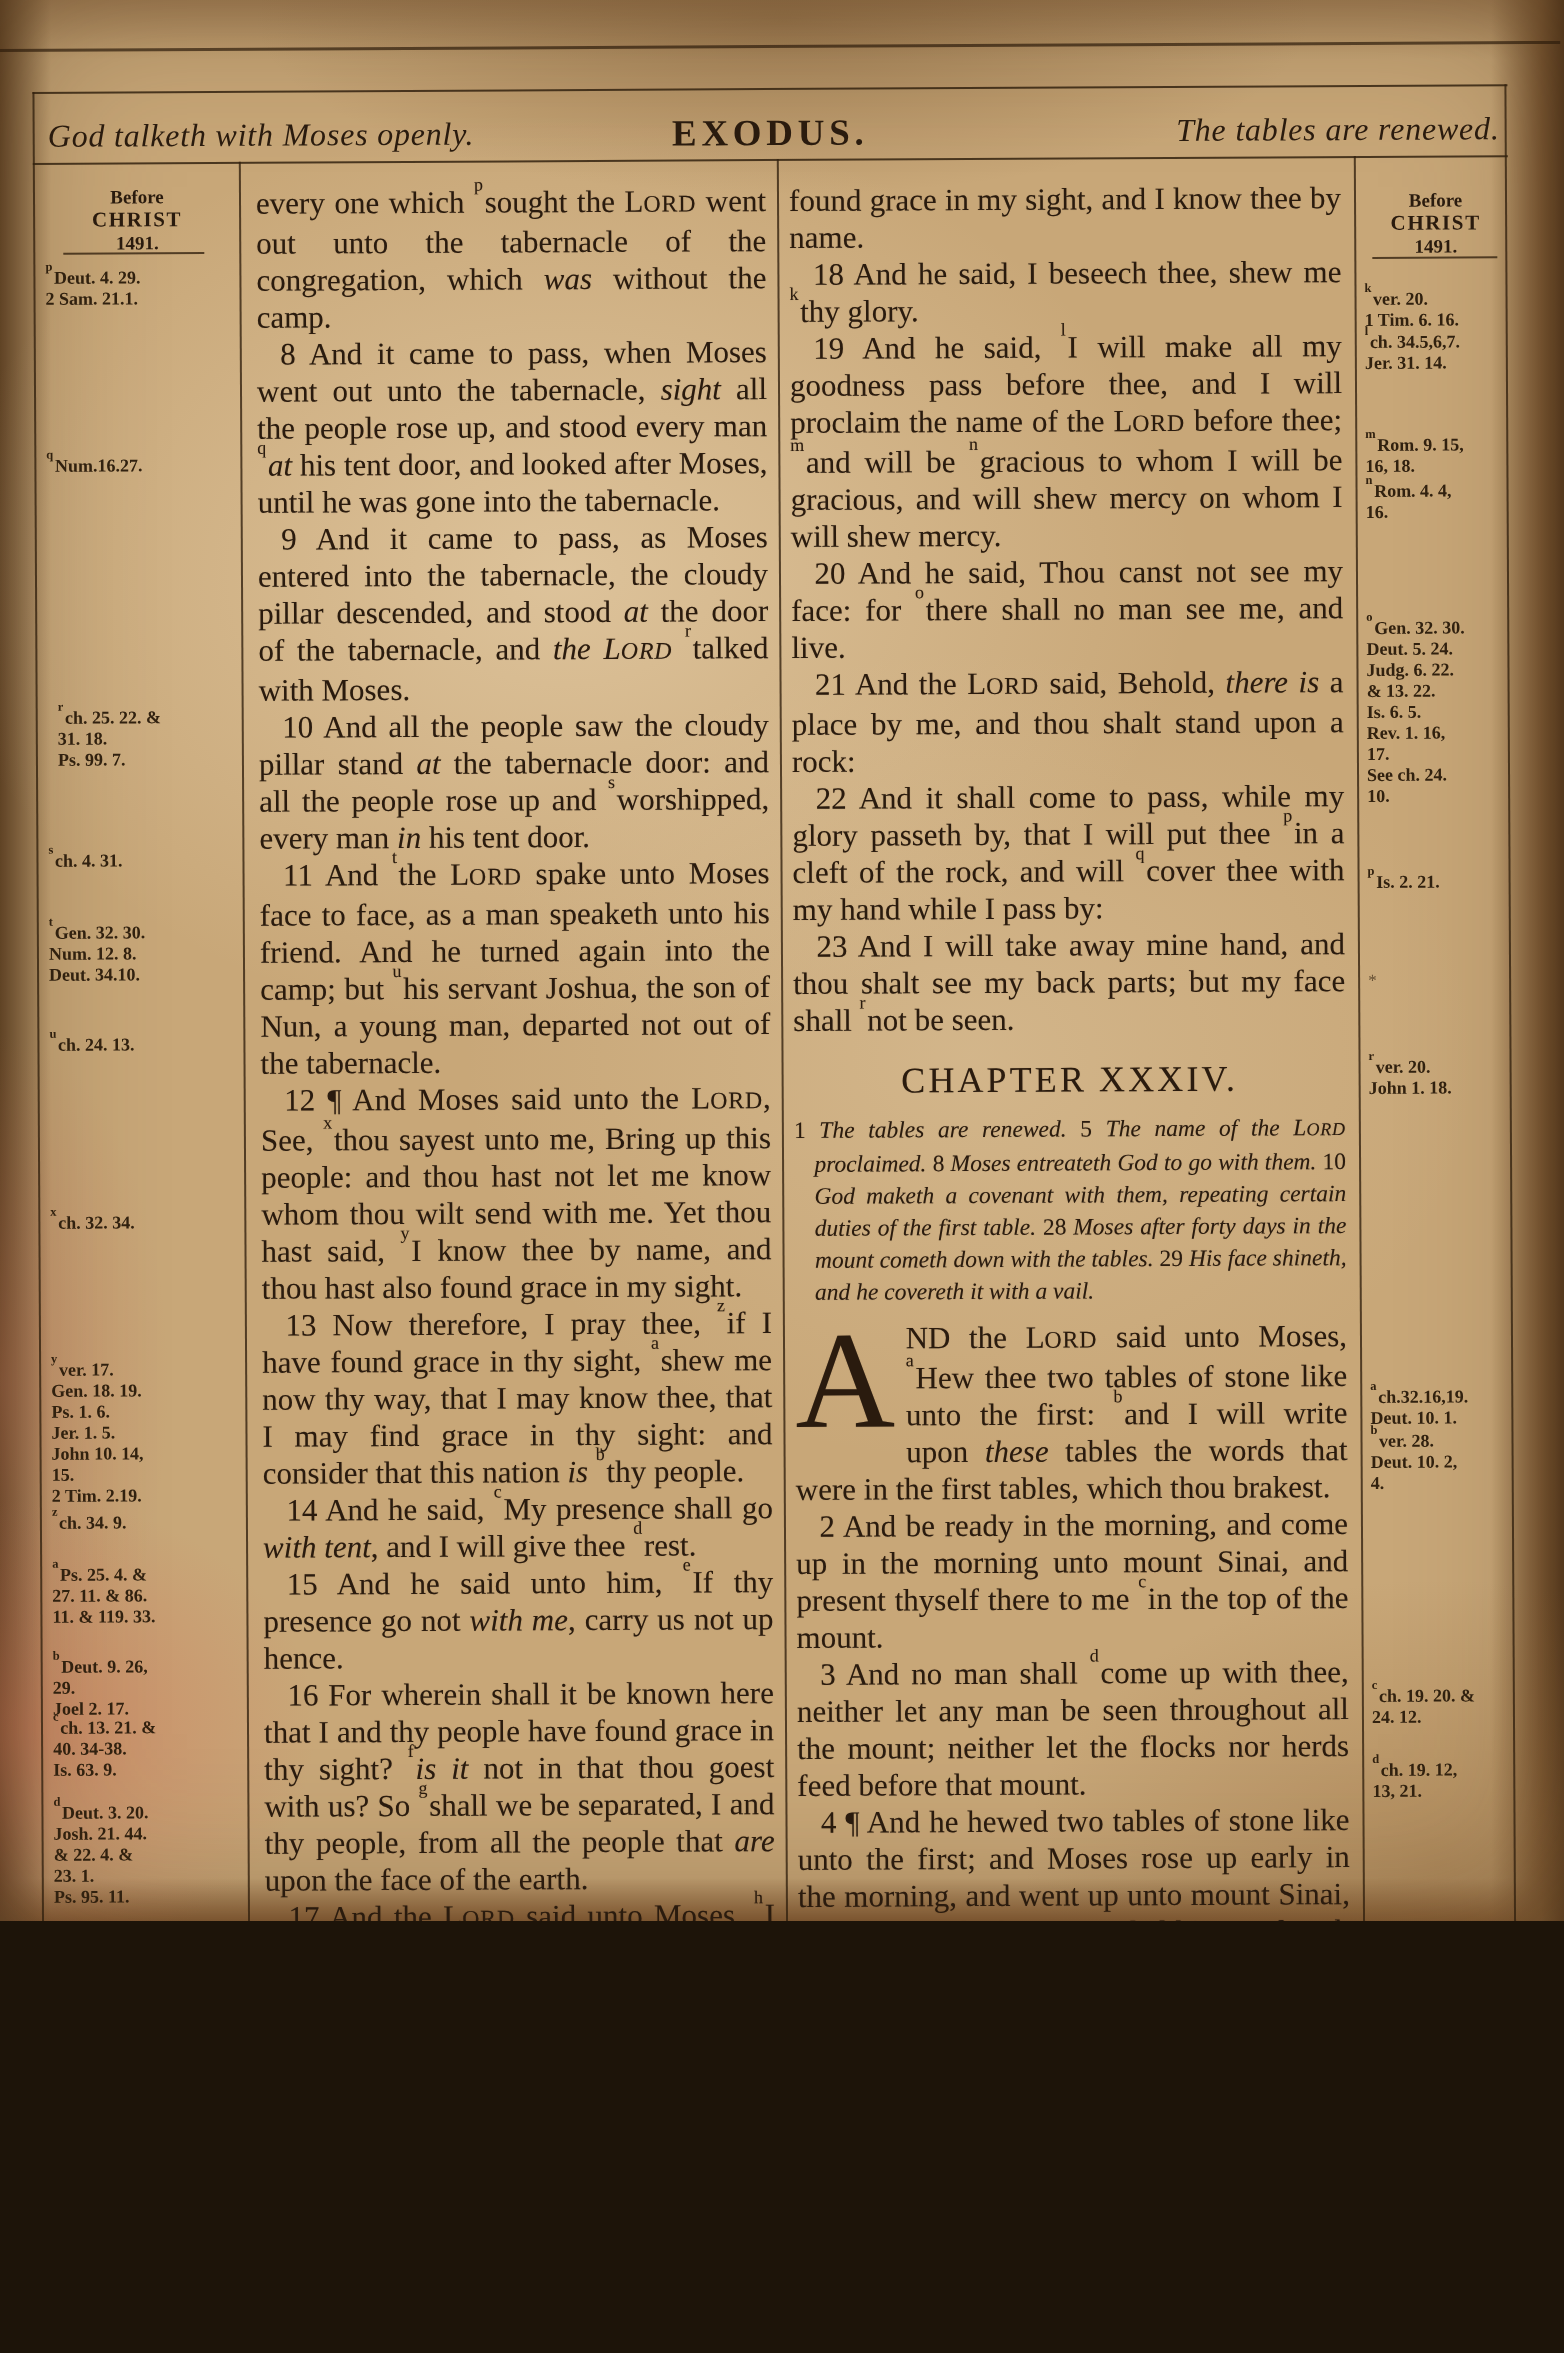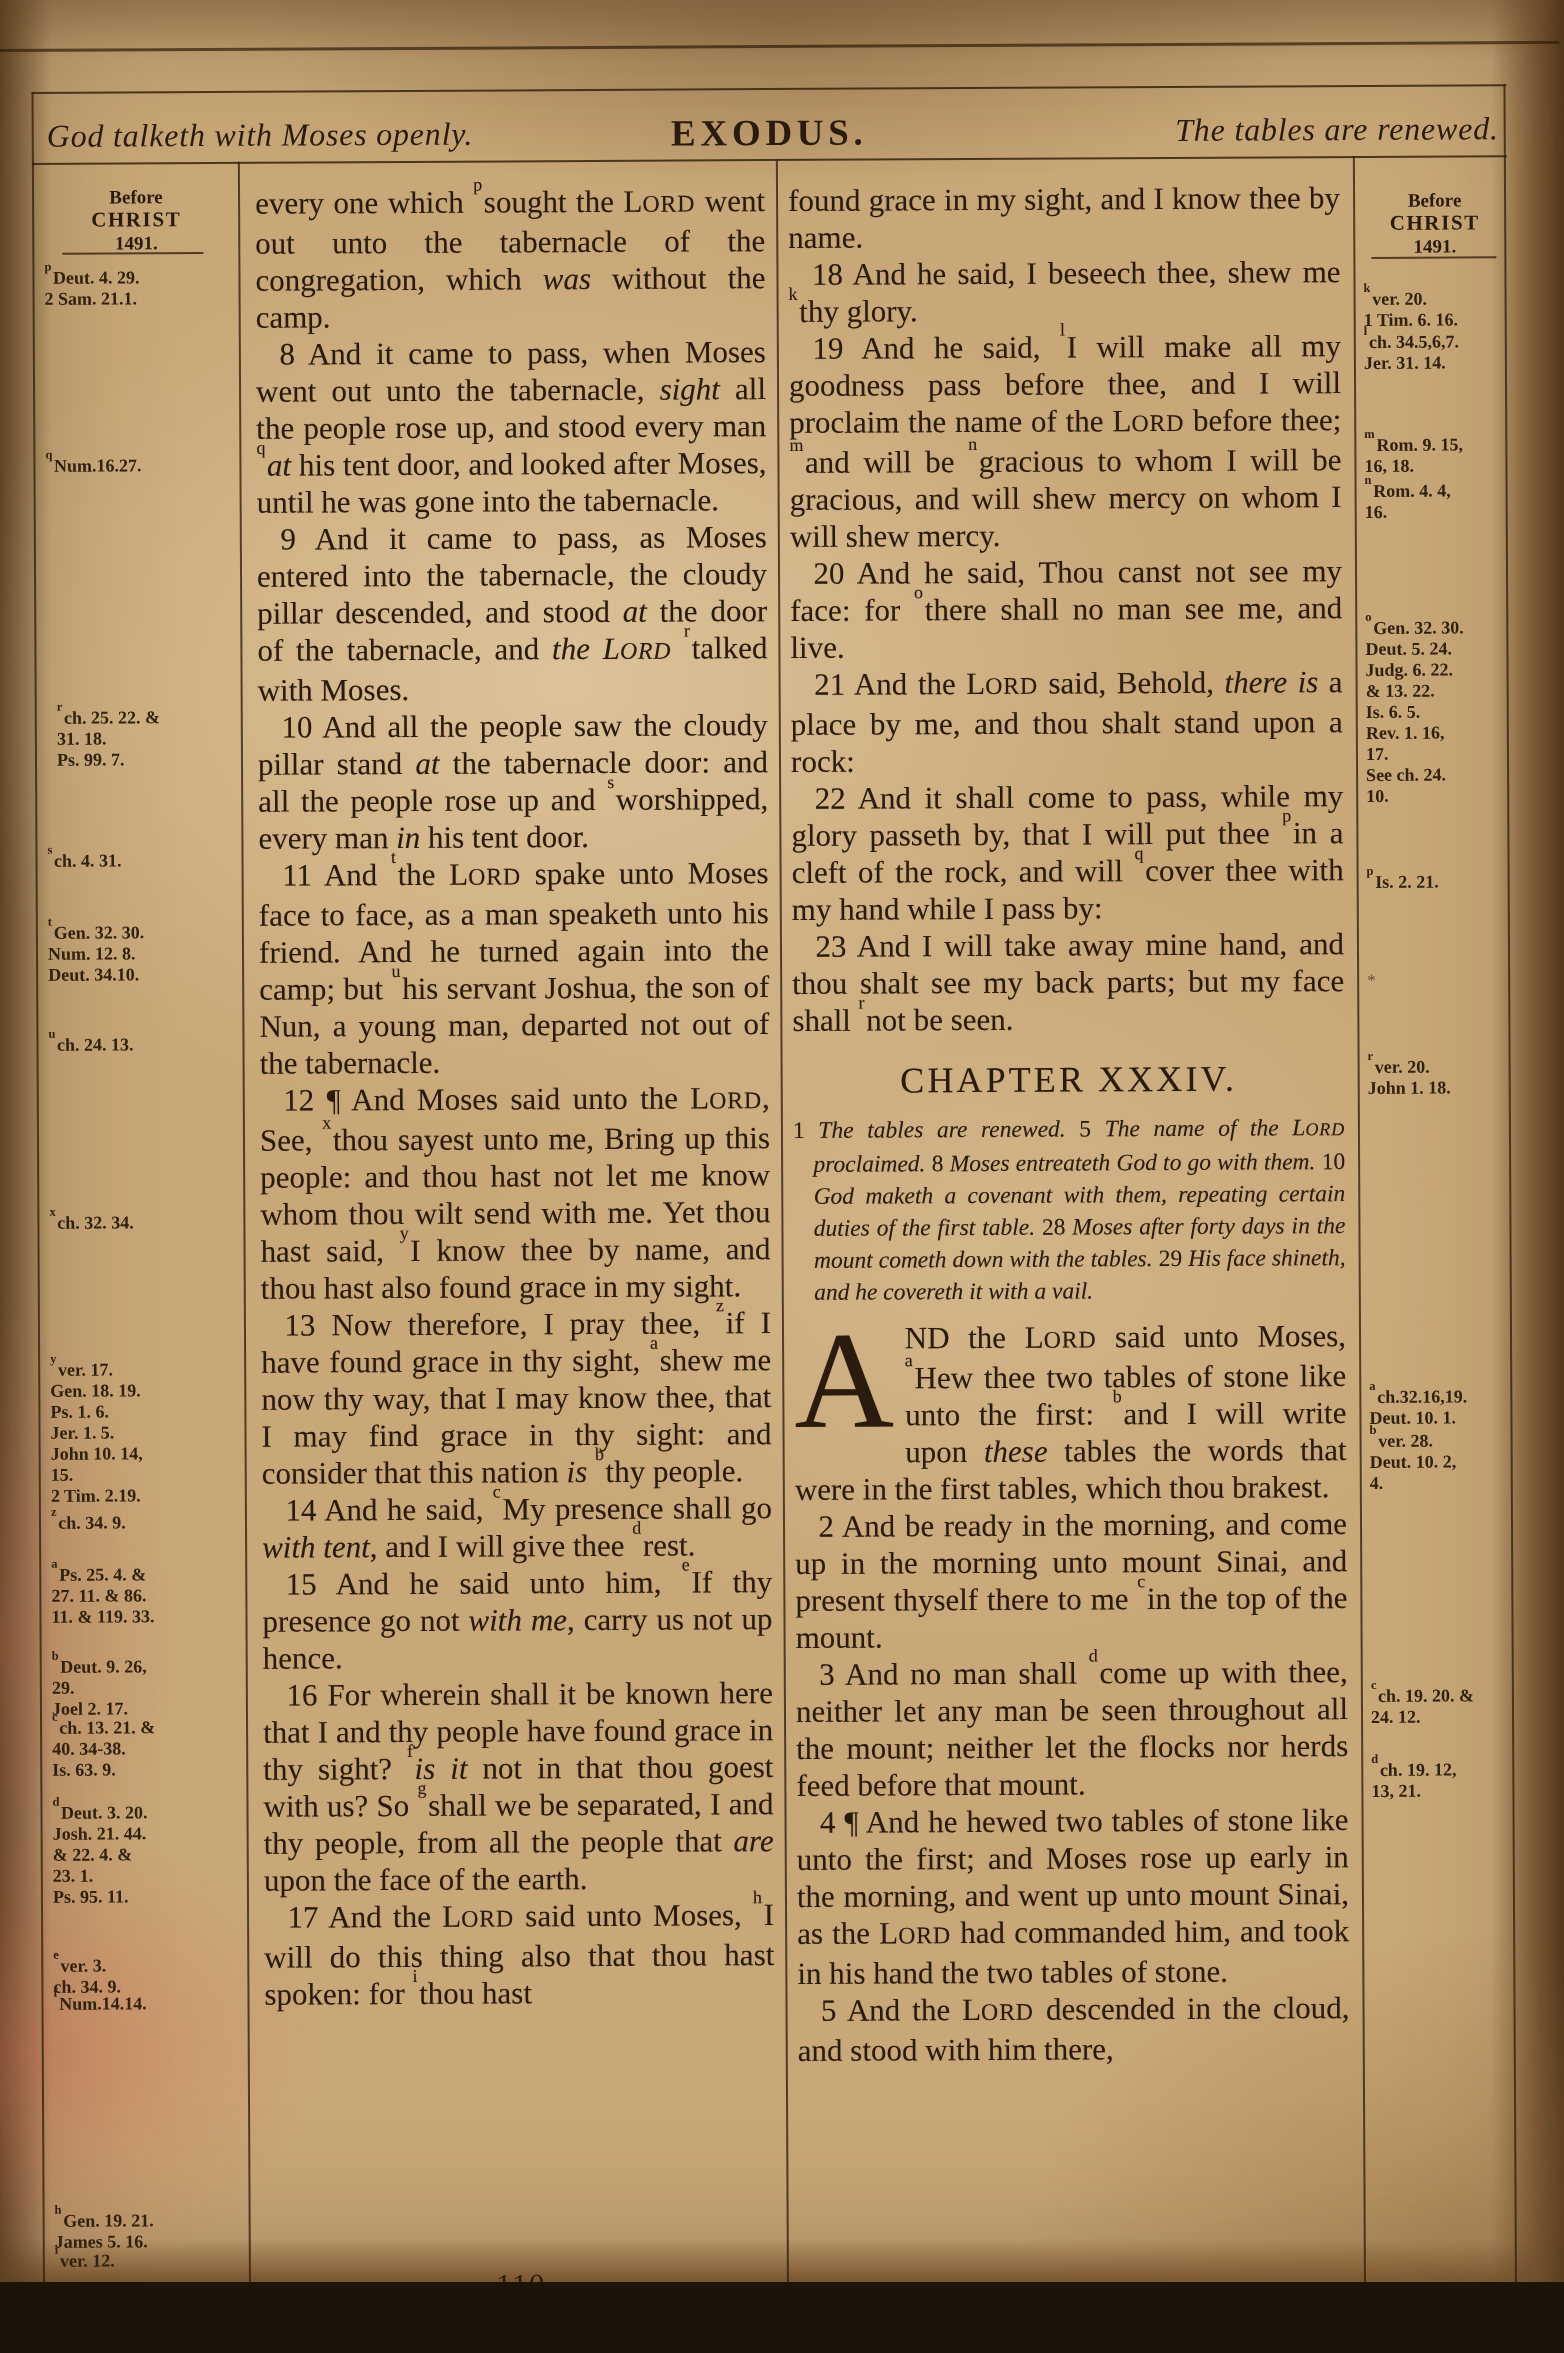--- a/index.html
+++ b/index.html
@@ -1,17 +1,17 @@
 <!DOCTYPE html>
 <html style="font-size:12.5px"><head>
 <meta charset="utf-8">
 <style>
   html,body{margin:0;padding:0;background:#1d1409;}
   #page{
-    position:relative;width:1565px;height:2282px;overflow:hidden;
+    position:relative;width:1565px;height:1921px;overflow:hidden;
     font-family:"Liberation Serif","DejaVu Serif",serif;
     background:
       radial-gradient(ellipse 1017px 743px at 36% 30%, rgba(238,217,182,.55), rgba(238,217,182,0) 62%),
       radial-gradient(ellipse 782px 626px at 62% 55%, rgba(228,205,168,.38), rgba(228,205,168,0) 65%),
       radial-gradient(ellipse 407px 329px at 2% 90%, rgba(206,116,88,.55), rgba(206,116,88,0) 70%),
       radial-gradient(ellipse 235px 485px at 0% 72%, rgba(198,118,92,.40), rgba(198,118,92,0) 72%),
       radial-gradient(ellipse 595px 407px at 92% 97%, rgba(146,104,58,.40), rgba(146,104,58,0) 70%),
       radial-gradient(ellipse 704px 235px at 50% 1%, rgba(120,85,48,.45), rgba(120,85,48,0) 75%),
       linear-gradient(90deg, #67492a 0px, rgba(103,73,42,0) 51px),
       linear-gradient(270deg, #55391e 0px, #7a5733 23.5px, rgba(122,87,51,0) 74px),

